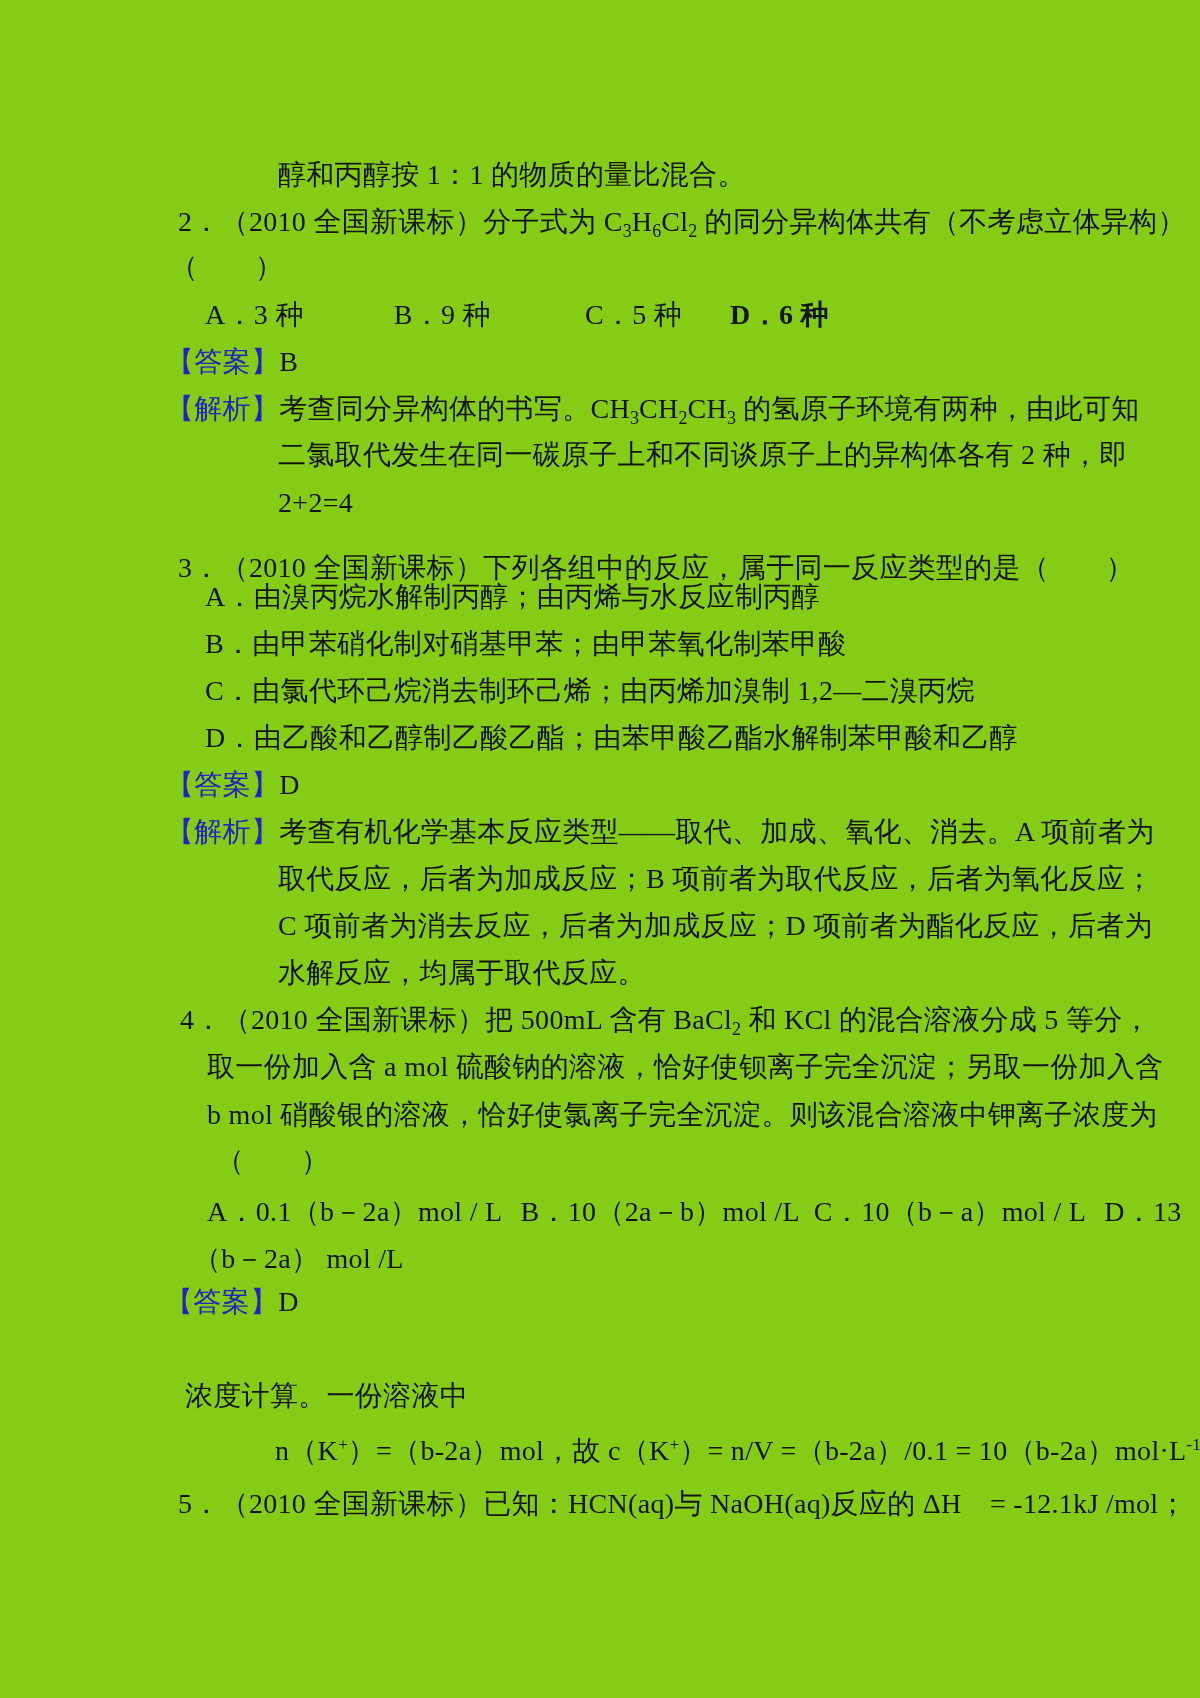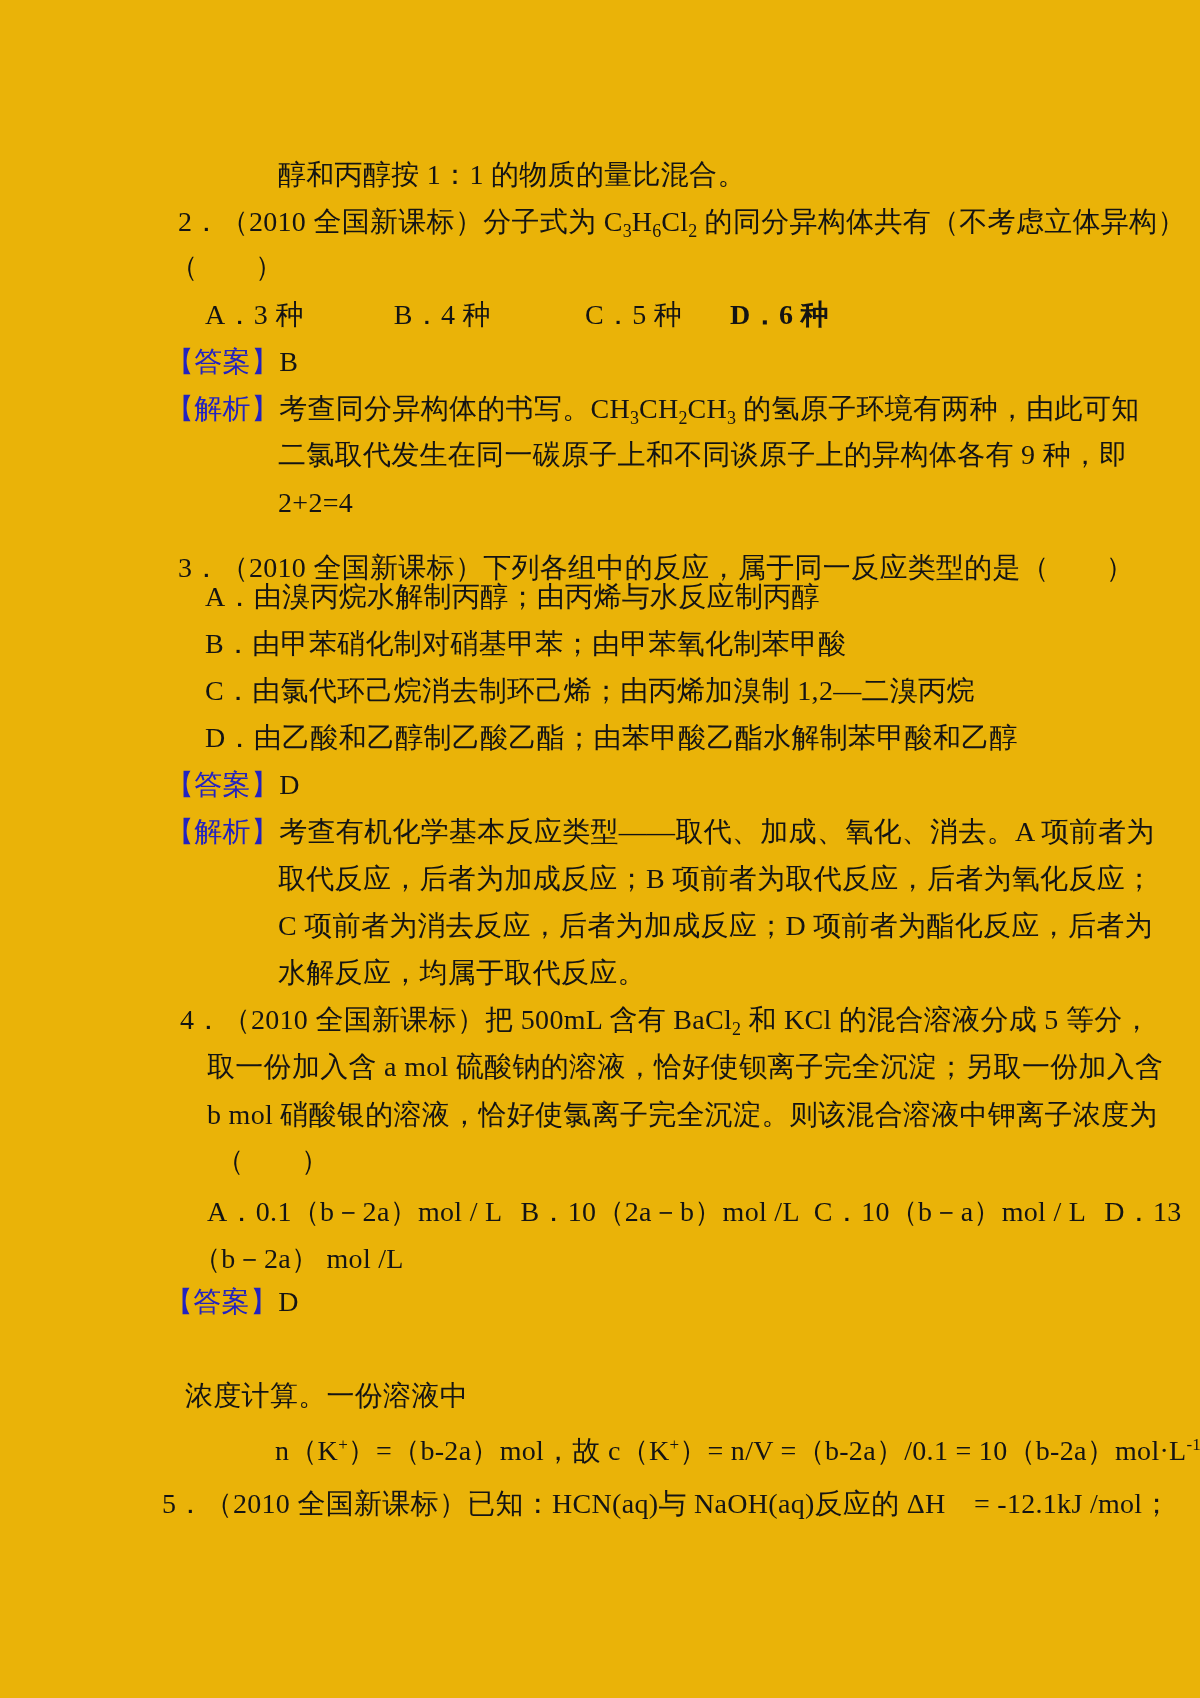--- a/index.html
+++ b/index.html
@@ -33,42 +33,42 @@
   }
   .sup {
     font-size: 17px;
     vertical-align: 10px;
     letter-spacing: 0;
   }
 </style>
 </head>
 <body>
 
-<div class="page" style="background: #eab308; color: rgb(20, 20, 20);">
+<div class="page" style="background: #84cc16; color: rgb(20, 20, 20);">
     <div class="line" style="left: 278px; top: 158px;"><span>醇和丙醇按 1：1 的物质的量比混合。</span></div>
     <div class="line" style="left: 178px; top: 205px;"><span>2．（2010 全国新课标）分子式为 C</span><span class="sub">3</span><span>H</span><span class="sub">6</span><span>Cl</span><span class="sub">2</span><span> 的同分异构体共有（不考虑立体异构）</span></div>
     <div class="line" style="left: 170px; top: 250px;"><span>（　　）</span></div>
-    <div class="line" style="left: 205px; top: 298px;"><span>A．3 种</span><span style="margin-left: 90px;">B．4 种</span><span style="margin-left: 94px;">C．5 种</span><span style="margin-left: 48px; font-weight: bold;">D．6 种</span></div>
+    <div class="line" style="left: 205px; top: 298px;"><span>A．3 种</span><span style="margin-left: 90px;">B．9 种</span><span style="margin-left: 94px;">C．5 种</span><span style="margin-left: 48px; font-weight: bold;">D．6 种</span></div>
     <div class="line" style="left: 166px; top: 345px;"><span class="blue">【答案】</span><span>B</span></div>
     <div class="line" style="left: 166px; top: 392px;"><span class="blue">【解析】</span><span>考查同分异构体的书写。CH</span><span class="sub">3</span><span>CH</span><span class="sub">2</span><span>CH</span><span class="sub">3</span><span> 的氢原子环境有两种，由此可知</span></div>
-    <div class="line" style="left: 278px; top: 438px;"><span>二氯取代发生在同一碳原子上和不同谈原子上的异构体各有 9 种，即</span></div>
+    <div class="line" style="left: 278px; top: 438px;"><span>二氯取代发生在同一碳原子上和不同谈原子上的异构体各有 2 种，即</span></div>
     <div class="line" style="left: 278px; top: 486px;"><span>2+2=4</span></div>
     <div class="line" style="left: 178px; top: 551px;"><span>3．（2010 全国新课标）下列各组中的反应，属于同一反应类型的是（　　）</span></div>
     <div class="line" style="left: 205px; top: 580px;"><span>A．由溴丙烷水解制丙醇；由丙烯与水反应制丙醇</span></div>
     <div class="line" style="left: 205px; top: 627px;"><span>B．由甲苯硝化制对硝基甲苯；由甲苯氧化制苯甲酸</span></div>
     <div class="line" style="left: 205px; top: 674px;"><span>C．由氯代环己烷消去制环己烯；由丙烯加溴制 1,2—二溴丙烷</span></div>
     <div class="line" style="left: 205px; top: 721px;"><span>D．由乙酸和乙醇制乙酸乙酯；由苯甲酸乙酯水解制苯甲酸和乙醇</span></div>
     <div class="line" style="left: 166px; top: 768px;"><span class="blue">【答案】</span><span>D</span></div>
     <div class="line" style="left: 166px; top: 815px;"><span class="blue">【解析】</span><span>考查有机化学基本反应类型——取代、加成、氧化、消去。A 项前者为</span></div>
     <div class="line" style="left: 278px; top: 862px;"><span>取代反应，后者为加成反应；B 项前者为取代反应，后者为氧化反应；</span></div>
     <div class="line" style="left: 278px; top: 909px;"><span>C 项前者为消去反应，后者为加成反应；D 项前者为酯化反应，后者为</span></div>
     <div class="line" style="left: 278px; top: 956px;"><span>水解反应，均属于取代反应。</span></div>
     <div class="line" style="left: 180px; top: 1003px;"><span>4．（2010 全国新课标）把 500mL 含有 BaCl</span><span class="sub">2</span><span> 和 KCl 的混合溶液分成 5 等分，</span></div>
     <div class="line" style="left: 207px; top: 1050px;"><span>取一份加入含 a mol 硫酸钠的溶液，恰好使钡离子完全沉淀；另取一份加入含</span></div>
     <div class="line" style="left: 207px; top: 1098px; text-align: center;"><span>b mol 硝酸银的溶液，恰好使氯离子完全沉淀。则该混合溶液中钾离子浓度为</span></div>
     <div class="line" style="left: 216px; top: 1144px;"><span>（　　）</span></div>
     <div class="line" style="left: 207px; top: 1195px;"><span>A．0.1（b－2a）mol / L</span><span style="margin-left: 18px;">B．10（2a－b）mol /L</span><span style="margin-left: 14px;">C．10（b－a）mol / L</span><span style="margin-left: 18px;">D．13</span></div>
     <div class="line" style="left: 193px; top: 1242px;"><span>（b－2a） mol /L</span></div>
     <div class="line" style="left: 165px; top: 1285px;"><span class="blue">【答案】</span><span>D</span></div>
     <div class="line" style="left: 185px; top: 1379px;"><span>浓度计算。一份溶液中</span></div>
     <div class="line" style="left: 275px; top: 1428px;"><span>n（K</span><span class="sup">+</span><span>）=（b-2a）mol，故 c（K</span><span class="sup">+</span><span>）= n/V =（b-2a）/0.1 = 10（b-2a）mol·L</span><span class="sup">-1</span></div>
-    <div class="line" style="left: 162px; top: 1487px;"><span>5．（2010 全国新课标）已知：HCN(aq)与 NaOH(aq)反应的 ΔH　= -12.1kJ /mol；</span></div>
+    <div class="line" style="left: 178px; top: 1487px;"><span>5．（2010 全国新课标）已知：HCN(aq)与 NaOH(aq)反应的 ΔH　= -12.1kJ /mol；</span></div>
   </div>
 
 </body></html>

